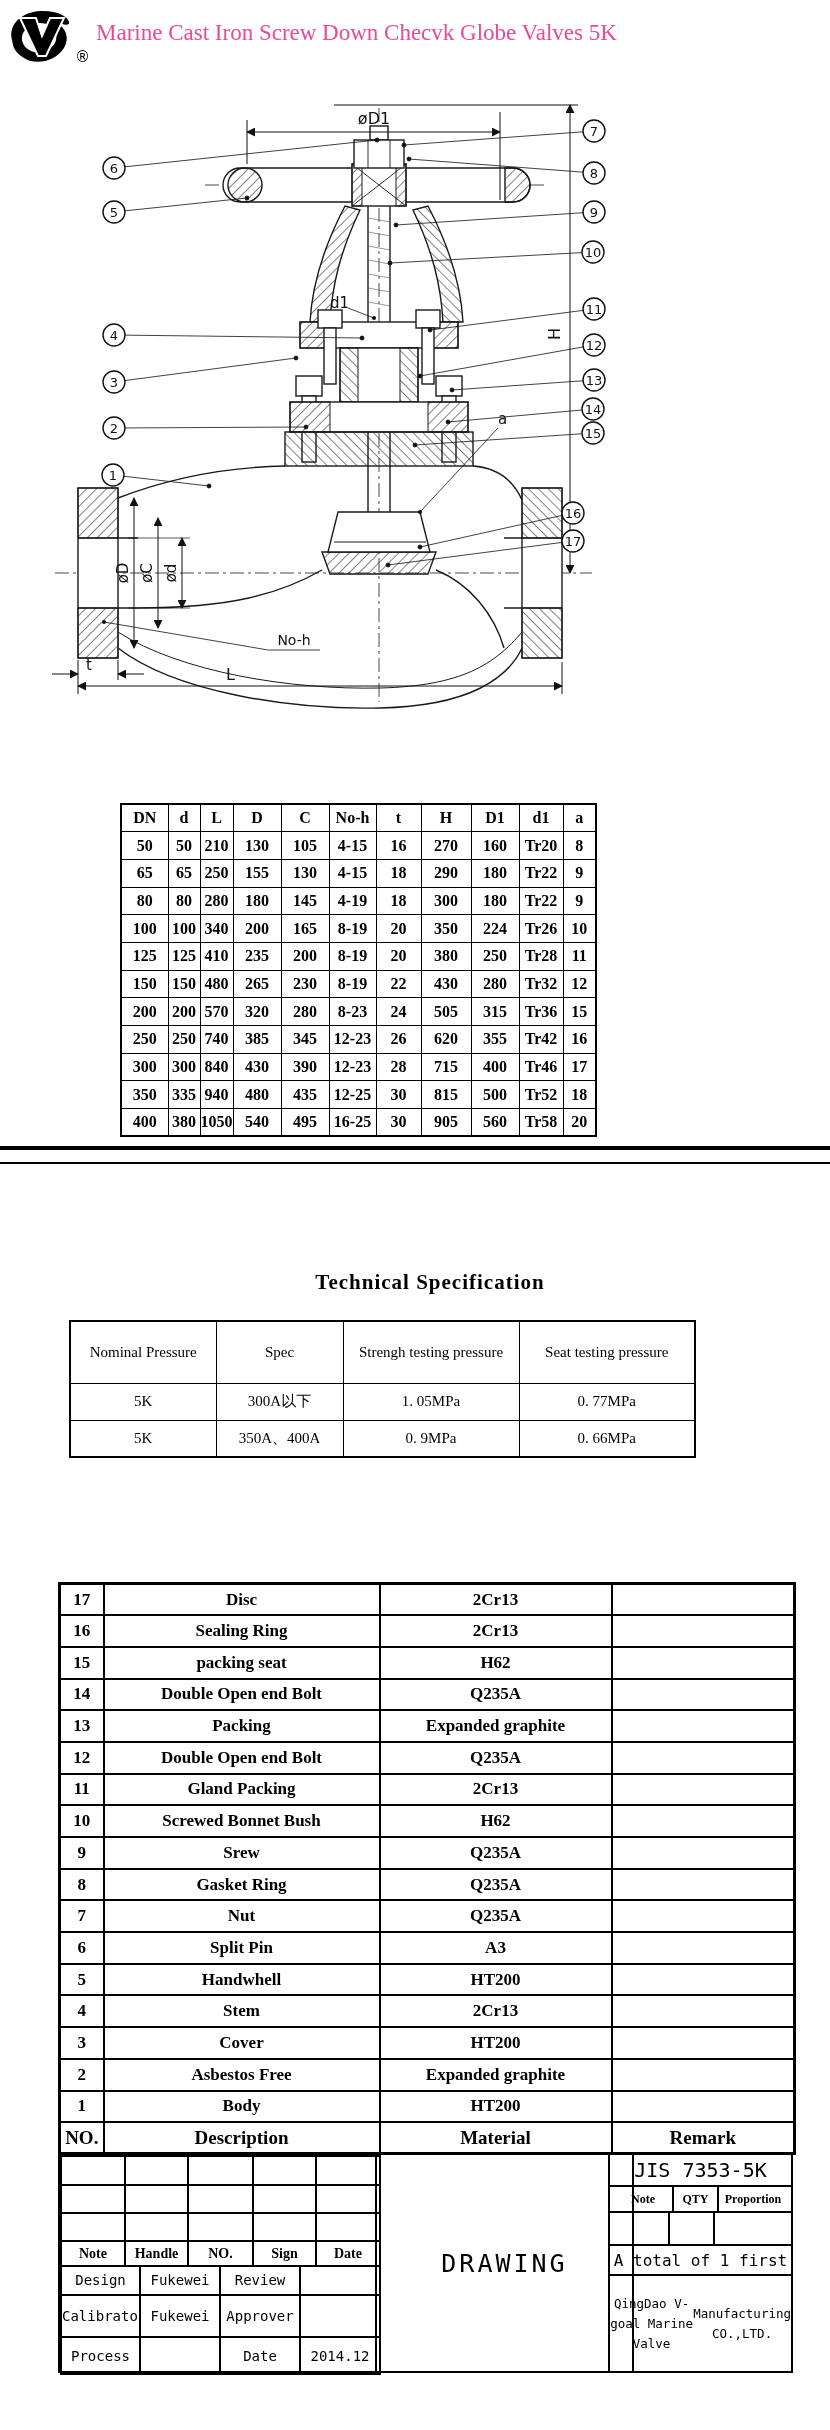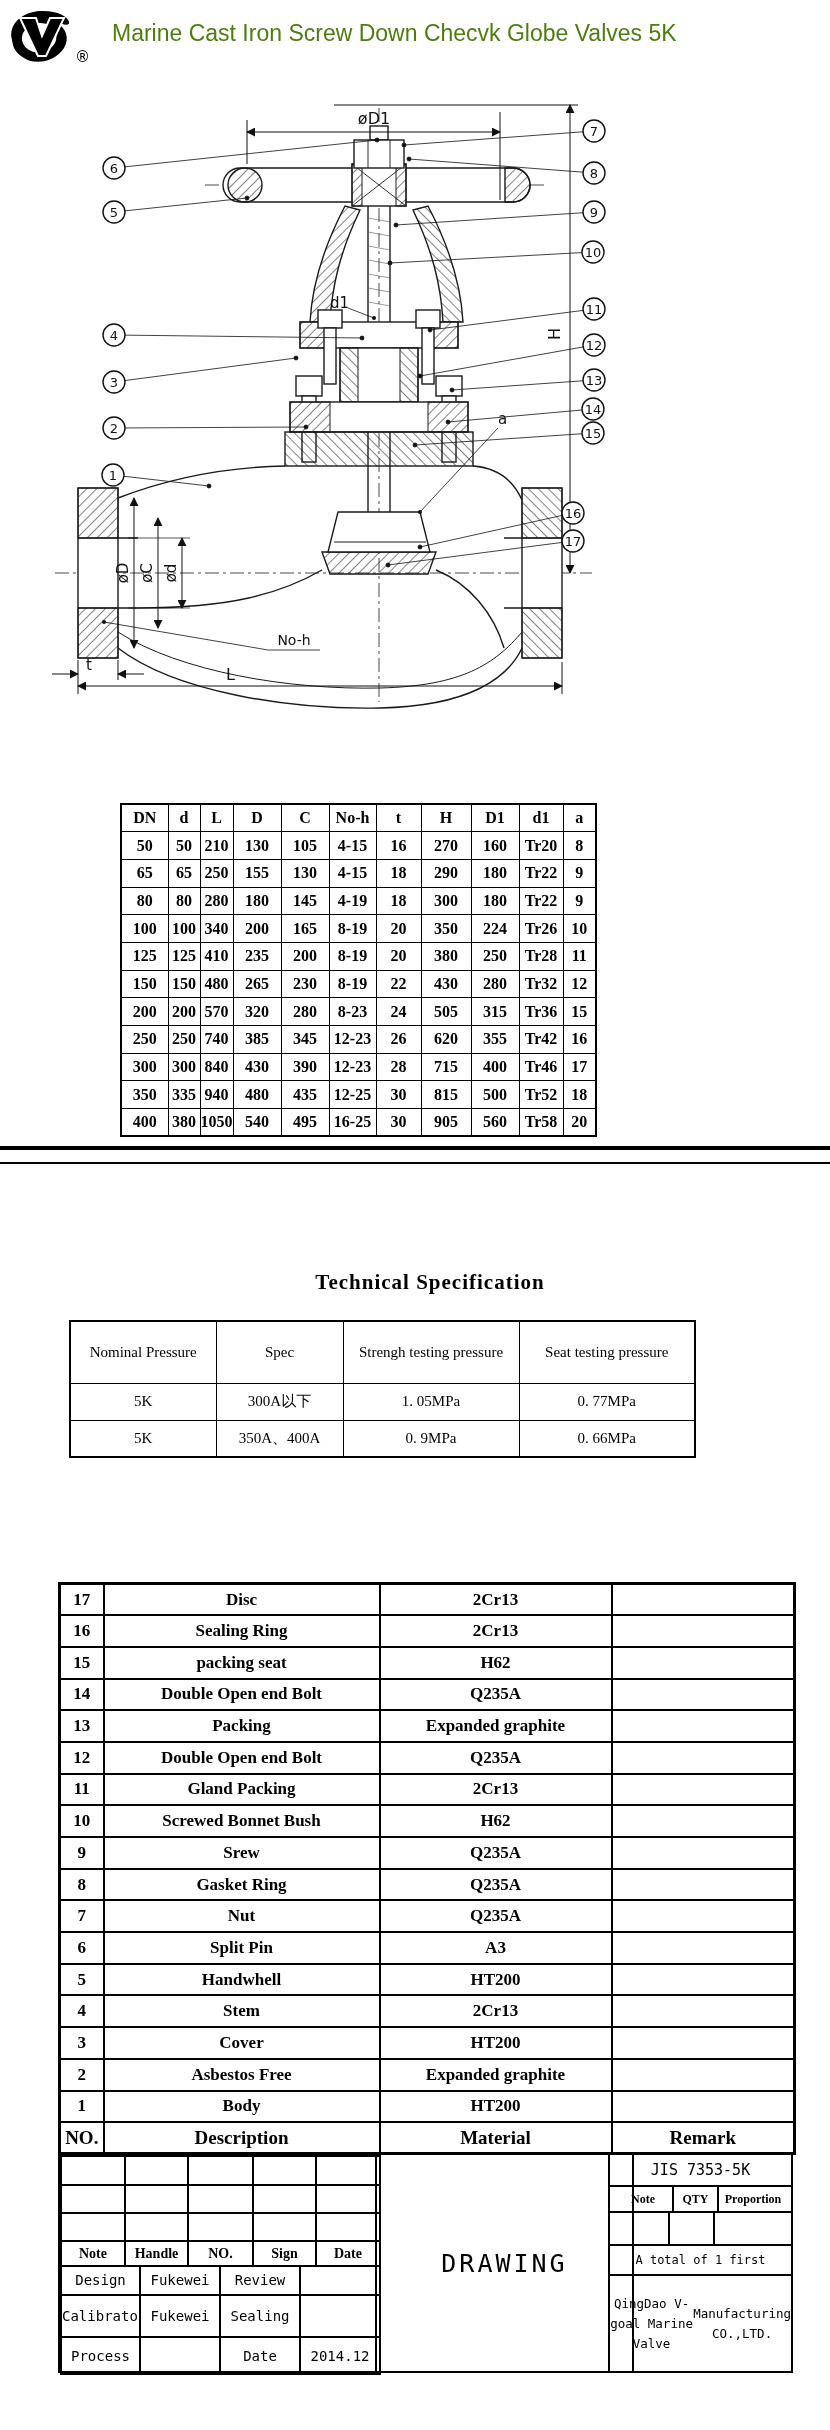--- a/index.html
+++ b/index.html
@@ -2,22 +2,22 @@
 <html><head>
 <meta charset="utf-8">
 <style>
   *{margin:0;padding:0;box-sizing:border-box}
   html,body{background:#fff}
   #page{position:relative;width:830px;height:2430px;background:#fff;color:#000;
         font-family:"DejaVu Sans",sans-serif;overflow:hidden}
   .abs{position:absolute}
   .mono{font-family:"DejaVu Sans Mono",monospace}
   
-  #hdr-title{left:112px;top:20px;font-family:Liberation Sans, sans-serif;
-             font-size:23px;color:#4d7c0f;white-space:nowrap;letter-spacing:0px}
+  #hdr-title{left:96px;top:20px;font-family:Liberation Serif, serif;
+             font-size:23px;color:#ec4899;white-space:nowrap;letter-spacing:0px}
   #logo{left:6px;top:6px}
   #regmark{left:75px;top:48px;font-size:15px;color:#000}
   
   #drawing{left:0;top:60px}
   
   table{border-collapse:collapse;table-layout:fixed}
   td{text-align:center;vertical-align:middle;overflow:hidden;white-space:nowrap}
   #dimtable{left:120px;top:803px;width:475px}
   #dimtable td{border:1px solid #000;height:27.7px;
                font-family:"Liberation Serif","DejaVu Serif",serif;font-weight:bold;font-size:16px}
@@ -651,49 +651,49 @@
       <tbody>
         <tr style="height:26px" class="tb-mono">
           <td>Design</td>
           <td>Fukewei</td>
           <td>Review</td>
           <td></td>
         </tr>
         <tr style="height:38px" class="tb-mono">
           <td>Calibrator</td>
           <td>Fukewei</td>
-          <td>Sealing</td>
+          <td>Approver</td>
           <td></td>
         </tr>
         <tr style="height:33px" class="tb-mono">
           <td>Process</td>
           <td></td>
           <td>Date</td>
           <td>2014.12</td>
         </tr>
       </tbody>
     </table>
   </div>
 
   <div id="tb-mid" class="tb">
     <span class="big">DRAWING</span>
   </div>
 
   <div id="tb-right" class="tb">
-    <div class="row mono" style="height:32px;font-size:15px">JIS 7353-5K</div>
+    <div class="row mono" style="height:32px;font-size:20px">JIS 7353-5K</div>
     <div class="row" style="height:26px">
       <div class="cell tb-lbl" style="width:60px;font-size:12px">Note</div>
       <div class="cell tb-lbl" style="width:45px;font-size:12px">QTY</div>
       <div class="cell tb-lbl" style="width:68px;font-size:12px">Proportion</div>
     </div>
     <div class="row" style="height:33px">
       <div class="cell" style="width:60px"></div>
       <div class="cell" style="width:45px"></div>
       <div class="cell" style="width:76px"></div>
     </div>
-    <div class="row mono" style="height:30px;font-size:12px">A total of 1 first</div>
+    <div class="row mono" style="height:30px;font-size:16px">A total of 1 first</div>
     <div class="row mono" style="height:95px;font-size:12.5px;line-height:1.6">
       <span>QingDao V-goal Marine Valve</span>
       <span>Manufacturing CO.,LTD.</span>
     </div>
   </div>
 
 </div>
 
 </body></html>

